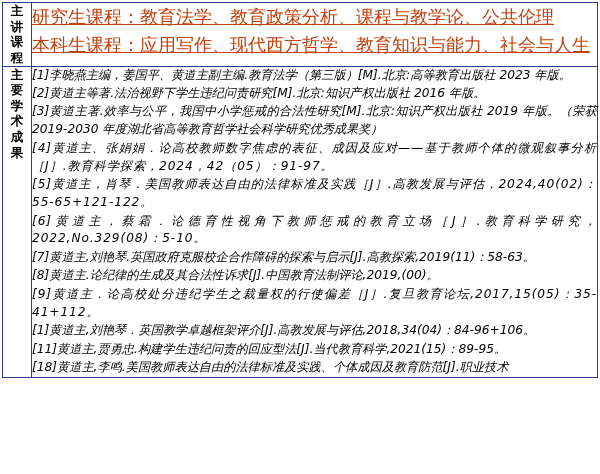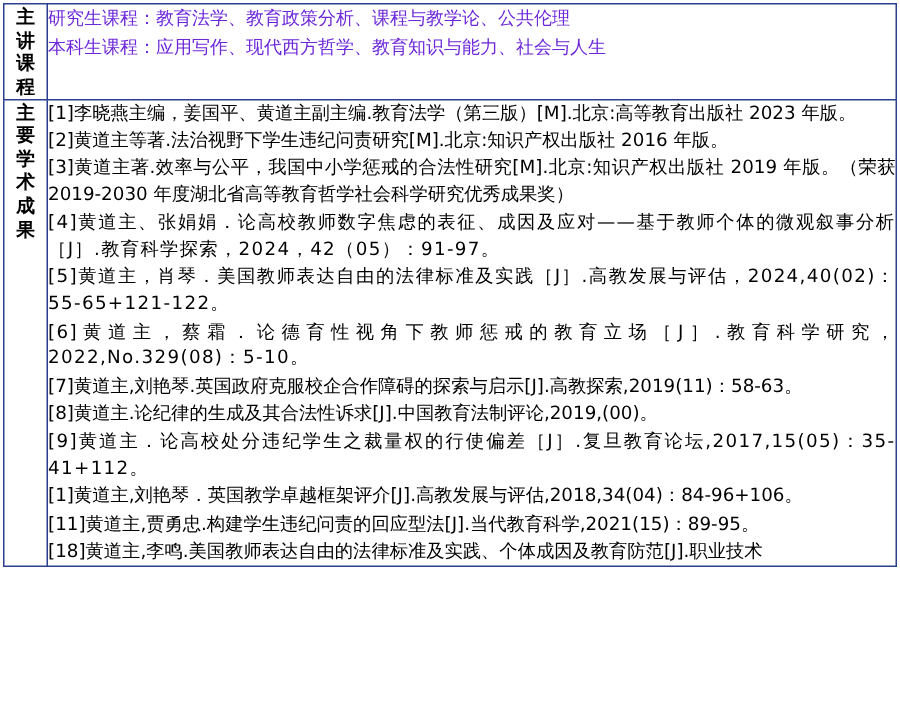--- a/index.html
+++ b/index.html
@@ -42,34 +42,36 @@
     padding: 2px 4px;
   }
   .label-cell .lbl {
     display: block;
     letter-spacing: 0px;
   }
   .content-cell {
     padding: 4px 6px 4px 6px;
   }
   .course-line {
-    font-size: 12px;
+    font-size: 18px;
     line-height: 1.55;
     white-space: nowrap;
-    color: #6d28d9;
+    color: #c2410c;
+    text-decoration: underline;
   }
   .refs {
     font-size: 12.2px;
     line-height: 1.47;
     color: #000;
   }
   .ref {
     margin: 0 0 0.5px 0;
     text-align: justify;
     text-justify: inter-ideograph;
+    font-style: italic;
   }
   .ref.j {
     letter-spacing: 0.9px;
   }
 </style>
 </head>
 <body>
 
 <div class="page">
   <table class="doc">

